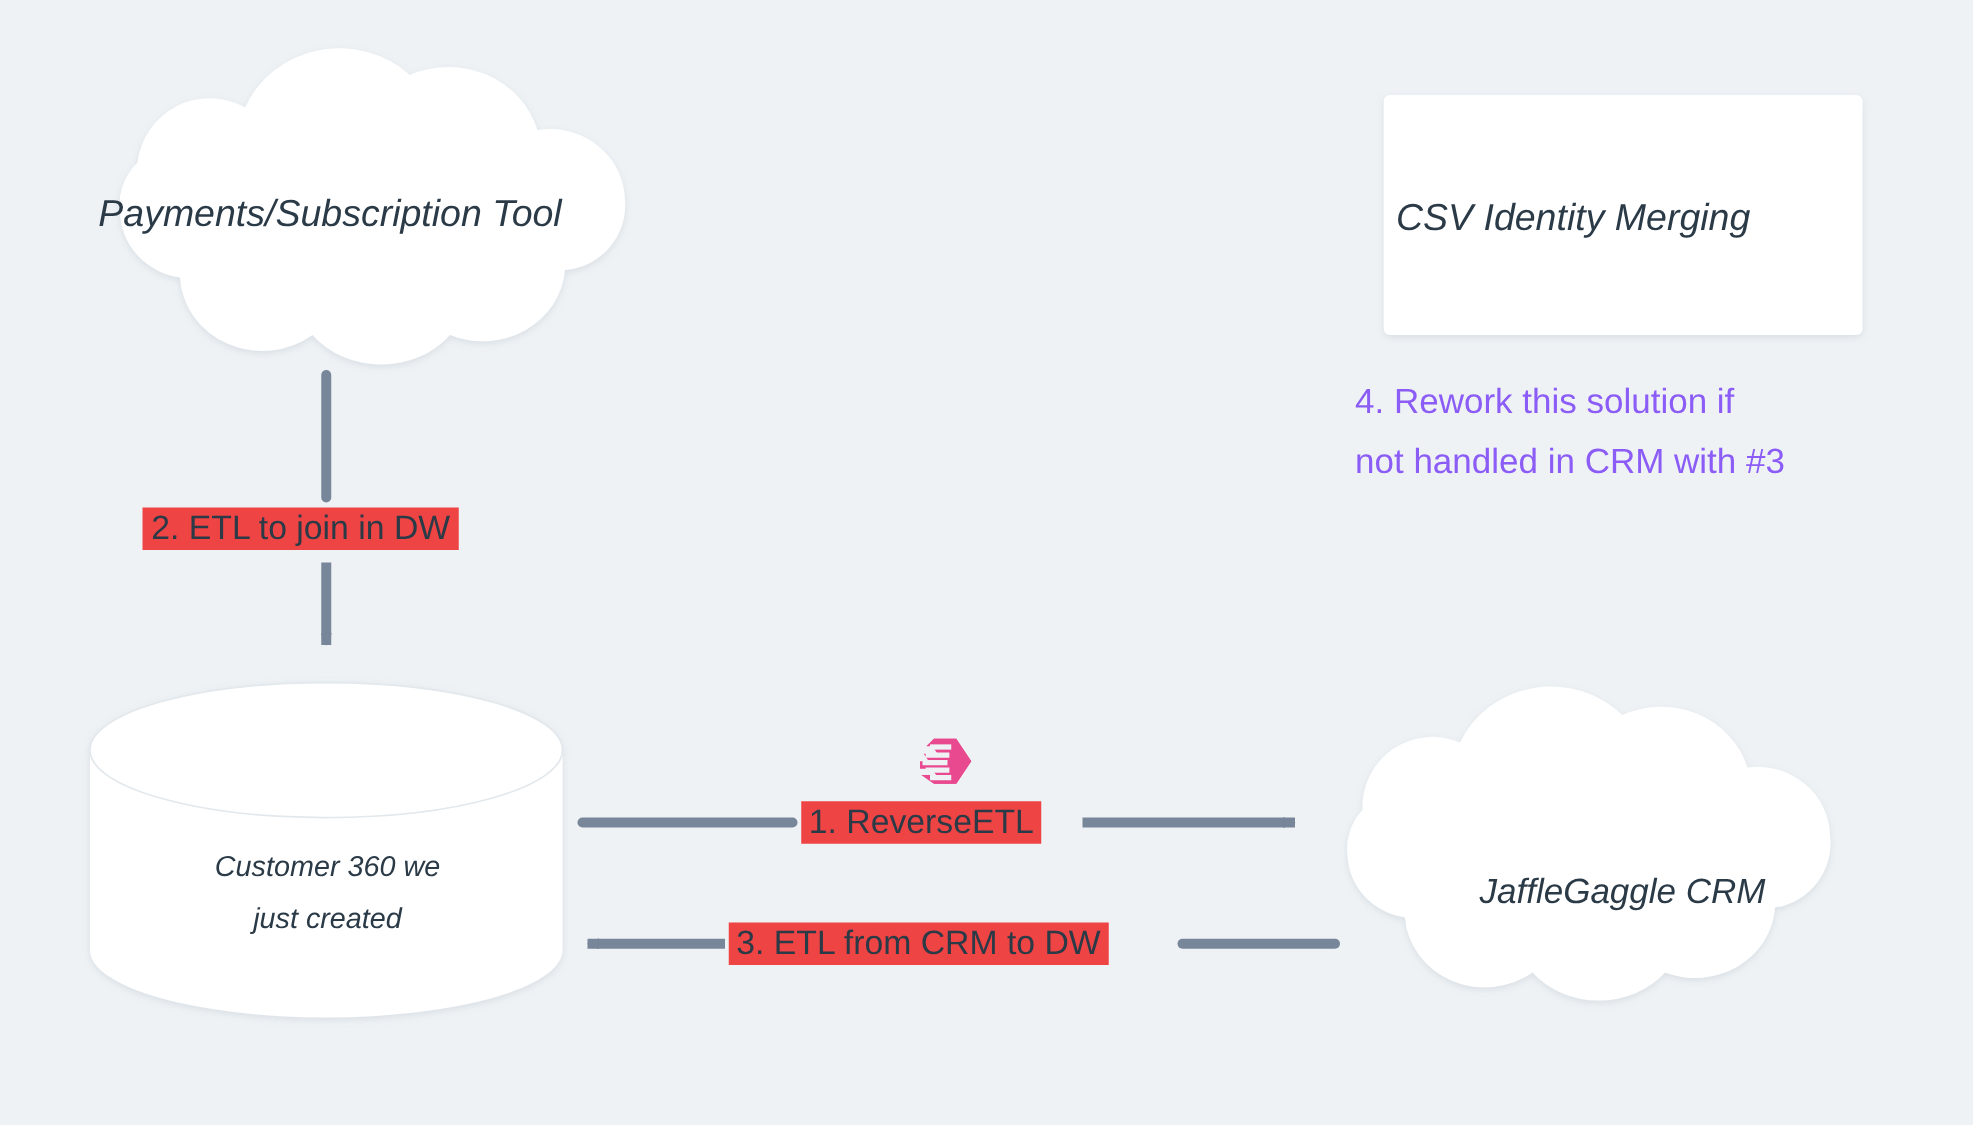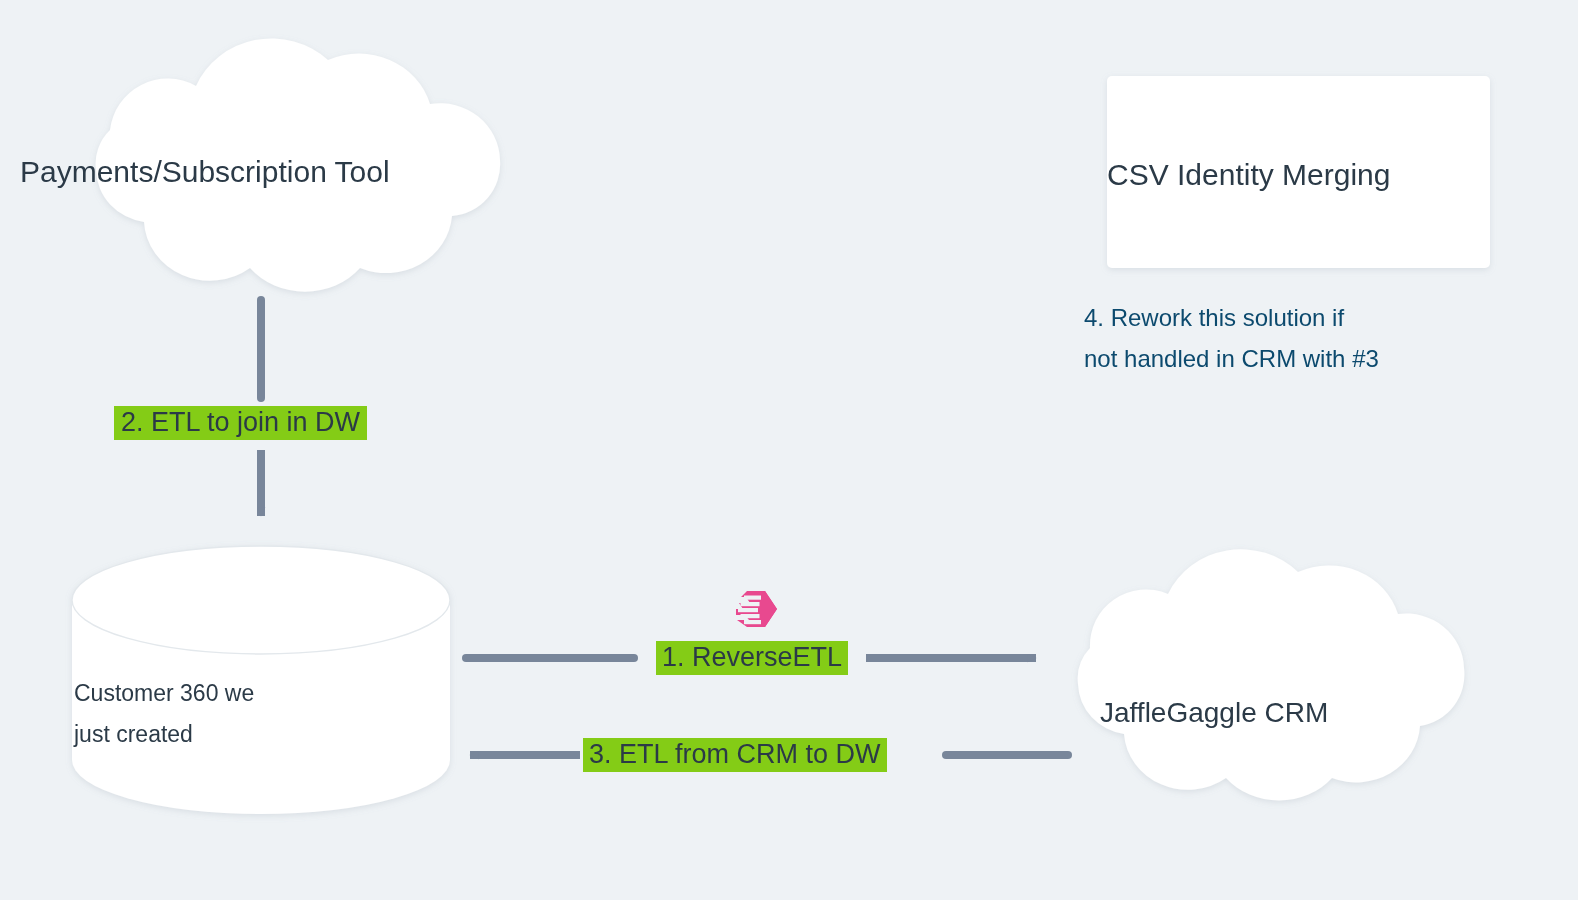--- a/index.html
+++ b/index.html
@@ -18,24 +18,25 @@
   #canvas {
     position: absolute;
     left: 0; top: 0;
     width: 1578px;
     height: 900px;
   }
   .node-label {
     position: absolute;
     color: #2b3a47;
     font-family: "Liberation Sans", sans-serif;
-    text-align: left;
+    text-align: center;
     line-height: 1.33;
     pointer-events: none;
     white-space: pre-line;
+    font-style: italic;
   }
   #cloud-payments-label {
     left: 20px;
     top: 152px;
     width: 488px;
     font-size: 30px;
   }
   #box-csv-label {
     left: 1107px;
     top: 155px;
@@ -54,50 +55,50 @@
     top: 664px;
     width: 396px;
     font-size: 28px;
     margin-top: 30px;
   }
   .edge-label {
     position: absolute;
     color: #2b3a47;
     font-size: 27px;
     font-family: "Liberation Sans", sans-serif;
-    background: #84cc16;
+    background: #ef4444;
     white-space: nowrap;
     line-height: 1.1;
     pointer-events: none;
   }
   #edge-label-2 {
     left: 114px;
     top: 406px;
     padding: 2px 7px;
   }
   #edge-label-1 {
-    left: 656px;
+    left: 641px;
     top: 641px;
     padding: 2px 6px;
     text-align: center;
   }
   #edge-label-3 {
     left: 583px;
     top: 738px;
     padding: 2px 6px;
     text-align: right;
   }
   #annotation-4 {
     position: absolute;
     left: 1084px;
     top: 297px;
     width: 430px;
-    font-size: 24px;
+    font-size: 28px;
     line-height: 1.72;
-    color: #0c4a6e;
+    color: #8b5cf6;
     white-space: pre-line;
     pointer-events: none;
   }
   #hightouch-icon {
     position: absolute;
     left: 735px;
     top: 590px;
     width: 44px;
     height: 38px;
   }

